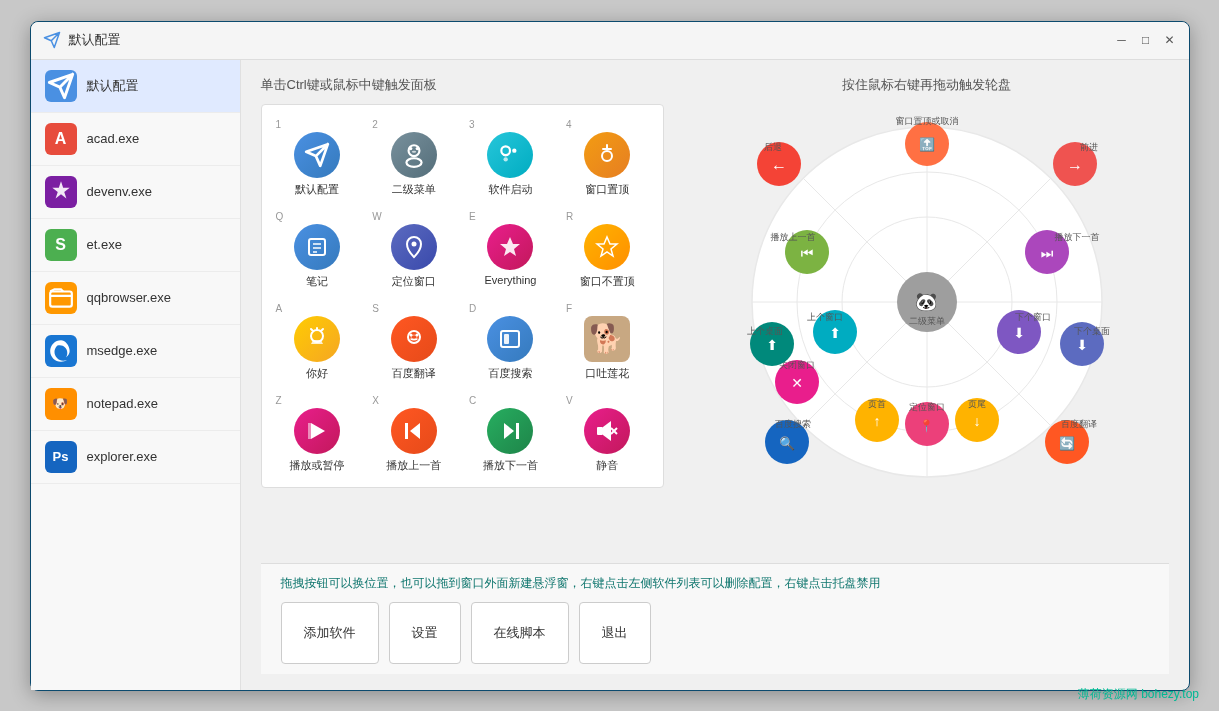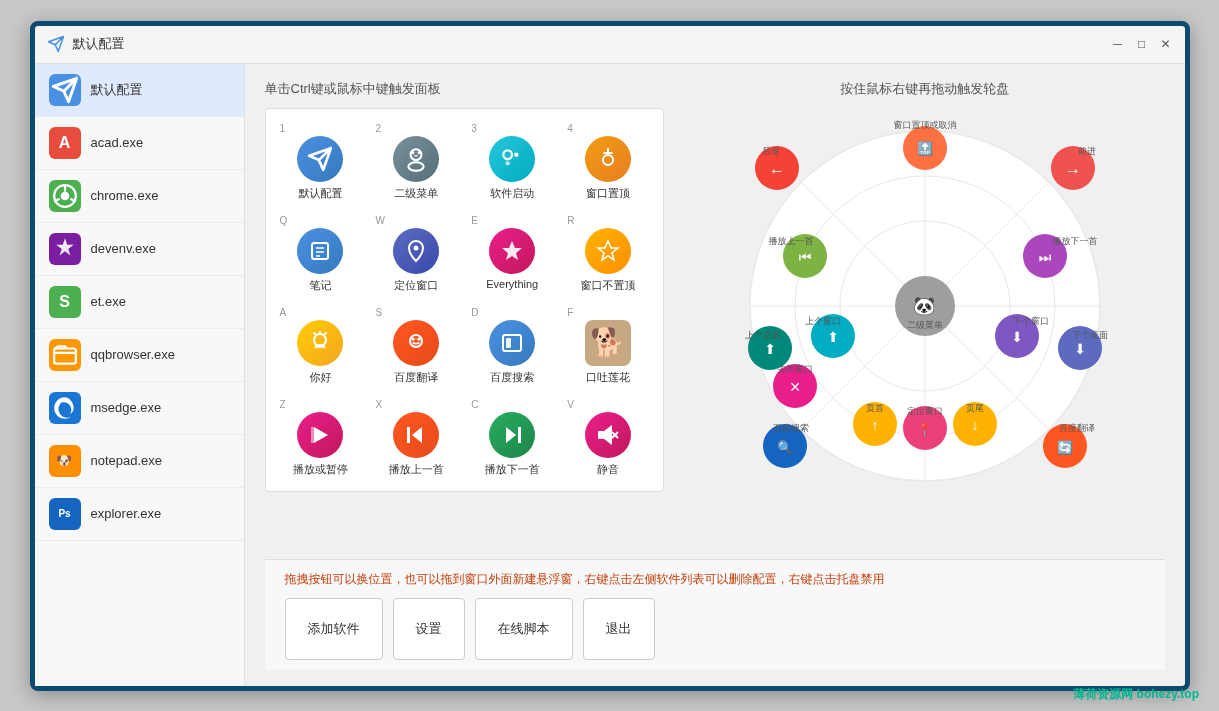--- a/index.html
+++ b/index.html
@@ -10,21 +10,21 @@
       justify-content: center;
       align-items: center;
       width: 1219px;
       height: 711px;
       overflow: hidden;
     }
     .window {
       width: 1160px;
       height: 670px;
       background: #f0f0f0;
-      border: 5px solid #0c4a6e;
+      border: 1px solid #0c4a6e;
       border-radius: 8px;
       box-shadow: 0 4px 20px rgba(0,0,0,0.3);
       display: flex;
       flex-direction: column;
     }
     .titlebar {
       height: 38px;
       background: #f5f5f5;
       border-bottom: 1px solid #ddd;
       border-radius: 8px 8px 0 0;
@@ -175,21 +175,21 @@
       width: 100%;
       height: 100%;
     }
     .bottom-bar {
       border-top: 1px solid #ddd;
       padding: 10px 20px;
       background: #f8f8f8;
     }
     .hint-text {
       font-size: 12px;
-      color: #c2410c;
+      color: #0f766e;
       margin-bottom: 10px;
       line-height: 1.5;
     }
     .buttons-row {
       display: flex;
       gap: 10px;
     }
     .btn {
       padding: 21px 22px;
       background: #fff;
@@ -199,21 +199,21 @@
       color: #333;
       cursor: pointer;
       font-family: 'Microsoft YaHei', sans-serif;
     }
     .watermark {
       position: fixed;
       bottom: 8px;
       right: 20px;
       font-size: 12px;
       color: #00b894;
-      font-weight: bold;
+      font-weight: normal;
     }
   </style>
 </head>
 <body>
 
 <div class="window">
 
   <div class="titlebar">
     <div class="titlebar-left">
       <svg class="titlebar-icon" viewBox="0 0 24 24">
@@ -237,32 +237,20 @@
               <path d="M22 2L11 13M22 2L15 22L11 13M22 2L2 9L11 13" stroke="white" stroke-width="2.5" fill="none" stroke-linecap="round" stroke-linejoin="round"></path>
             </svg>
           </div>
           <span class="sidebar-label">默认配置</span>
         </div>
         <div class="sidebar-item">
           <div class="sidebar-icon" style="background: rgb(231, 76, 60); color: white; font-size: 16px; font-weight: bold;">A</div>
           <span class="sidebar-label">acad.exe</span>
         </div>
         <div class="sidebar-item">
-          <div class="sidebar-icon" style="background: rgb(76, 175, 80); color: white;">
-            <svg viewBox="0 0 24 24" width="26" height="26">
-              <circle cx="12" cy="12" r="10" fill="none" stroke="white" stroke-width="2"></circle>
-              <circle cx="12" cy="12" r="4" fill="white"></circle>
-              <line x1="12" y1="8" x2="12" y2="2" stroke="white" stroke-width="2"></line>
-              <line x1="16.9" y1="14.5" x2="22" y2="17" stroke="white" stroke-width="2"></line>
-              <line x1="7.1" y1="14.5" x2="2" y2="17" stroke="white" stroke-width="2"></line>
-            </svg>
-          </div>
-          <span class="sidebar-label">chrome.exe</span>
-        </div>
-        <div class="sidebar-item">
           <div class="sidebar-icon" style="background: rgb(123, 31, 162); color: white;">
             <svg viewBox="0 0 24 24" width="26" height="26">
               <path d="M12 2L14 8H20L15 12L17 18L12 14L7 18L9 12L4 8H10Z" fill="white" opacity="0.9"></path>
             </svg>
           </div>
           <span class="sidebar-label">devenv.exe</span>
         </div>
         <div class="sidebar-item">
           <div class="sidebar-icon" style="background: rgb(76, 175, 80); color: white; font-size: 16px; font-weight: bold;">S</div>
           <span class="sidebar-label">et.exe</span>
@@ -282,21 +270,21 @@
               <path d="M12 2C6.5 2 2 6.5 2 12s4.5 10 10 10c2 0 4-.6 5.5-1.6-1.2.4-2.5.6-3.5.6-4.4 0-8-3.6-8-8 0-3.5 2.2-6.5 5.3-7.8C10.5 5 9.7 5.8 9.3 7c.5-.1 1-.2 1.5-.2 3.9 0 7 3.1 7 7 0 1.5-.5 3-1.3 4.1C18.7 16.5 20 14.3 20 12c0-5.5-4.5-10-8-10z" fill="white"></path>
             </svg>
           </div>
           <span class="sidebar-label">msedge.exe</span>
         </div>
         <div class="sidebar-item">
           <div class="sidebar-icon" style="background: rgb(255, 143, 0); color: white; font-size: 13px; font-weight: bold;">🐶</div>
           <span class="sidebar-label">notepad.exe</span>
         </div>
         <div class="sidebar-item">
-          <div class="sidebar-icon" style="background: rgb(21, 101, 192); color: white; font-size: 10px; font-weight: bold;">Ps</div>
+          <div class="sidebar-icon" style="background: rgb(21, 101, 192); color: white; font-size: 13px; font-weight: bold;">Ps</div>
           <span class="sidebar-label">explorer.exe</span>
         </div>
       </div>
 
     <div class="main-area">
       <div class="panels-row">
 
         <div class="panel-section">
           <div class="section-title">单击Ctrl键或鼠标中键触发面板</div>
           <div class="grid-panel" id="grid-panel">

